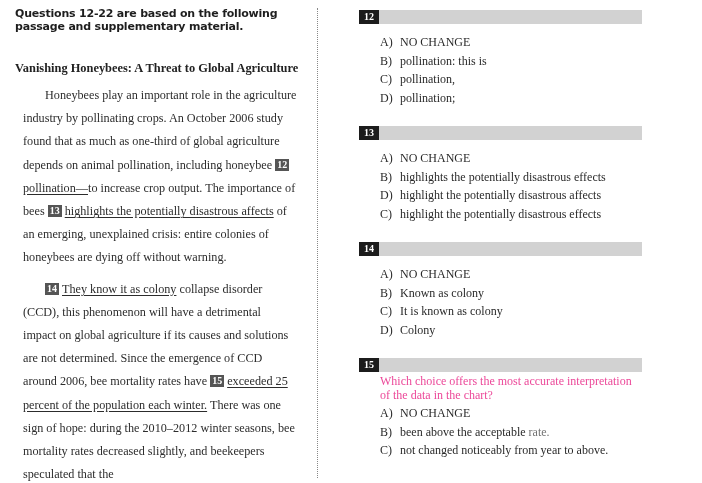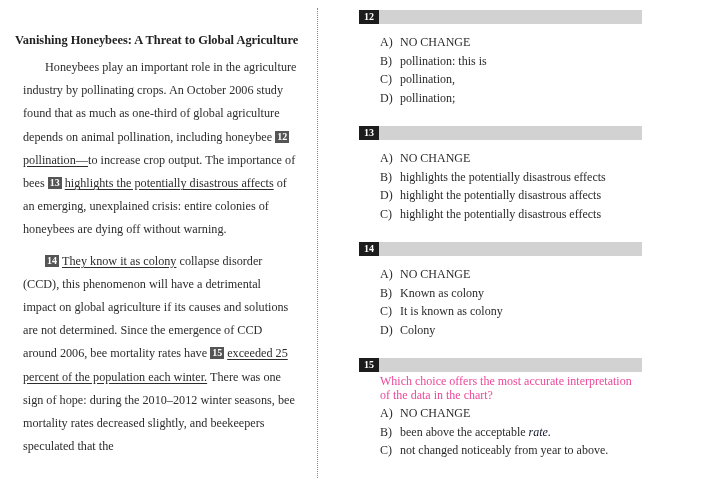--- a/index.html
+++ b/index.html
@@ -43,26 +43,27 @@
   }
   .qbadge {
     position: absolute; left: 0; top: 0; height: 14px; line-height: 14px;
     background: #1c1c1c; color: #fff; font-size: 10px; font-weight: bold;
     padding: 0 3px; min-width: 14px; text-align: center;
   }
   .opts { margin: 9px 0 0 21px; padding: 0; list-style: none; }
   .opts li { font-size: 12px; line-height: 18.5px; color: #2a2a2a; white-space: nowrap; }
   .opts .lt { display: inline-block; width: 20px; }
   .stem { margin: 3px 0 2px 21px; font-size: 12px; line-height: 13.5px; color: #ec4899; }
-  .smudge { color: #0f172a; font-style: italic; }
+  .smudge { color: #737373; }
 </style>
 </head>
 <body>
 
 <div class="left">
+  <p class="intro">Questions 12-22 are based on the following passage and supplementary material.</p>
   <p class="passage-title">Vanishing Honeybees: A Threat to Global Agriculture</p>
   <div class="passage">
     <p class="indent"><span>Honeybees play an important role in the agriculture industry by pollinating crops. An October 2006 study found that as much as one-third of global agriculture depends on animal pollination, including honeybee </span><span class="ibadge">12</span><span class="u">pollination—</span><span>to increase crop output. The importance of bees </span><span class="ibadge">13</span><span class="u">highlights the potentially disastrous affects</span><span> of an emerging, unexplained crisis: entire colonies of honeybees are dying off without warning.</span></p>
     <p class="indent"><span class="ibadge">14</span><span class="u">They know it as colony</span><span> collapse disorder (CCD), this phenomenon will have a detrimental impact on global agriculture if its causes and solutions are not determined. Since the emergence of CCD around 2006, bee mortality rates have </span><span class="ibadge">15</span><span class="u">exceeded 25 percent of the population each winter.</span><span> There was one sign of hope: during the 2010–2012 winter seasons, bee mortality rates decreased slightly, and beekeepers speculated that the</span></p>
   </div>
 </div>
 
 <div class="divider"></div>
 
 <div class="right">

